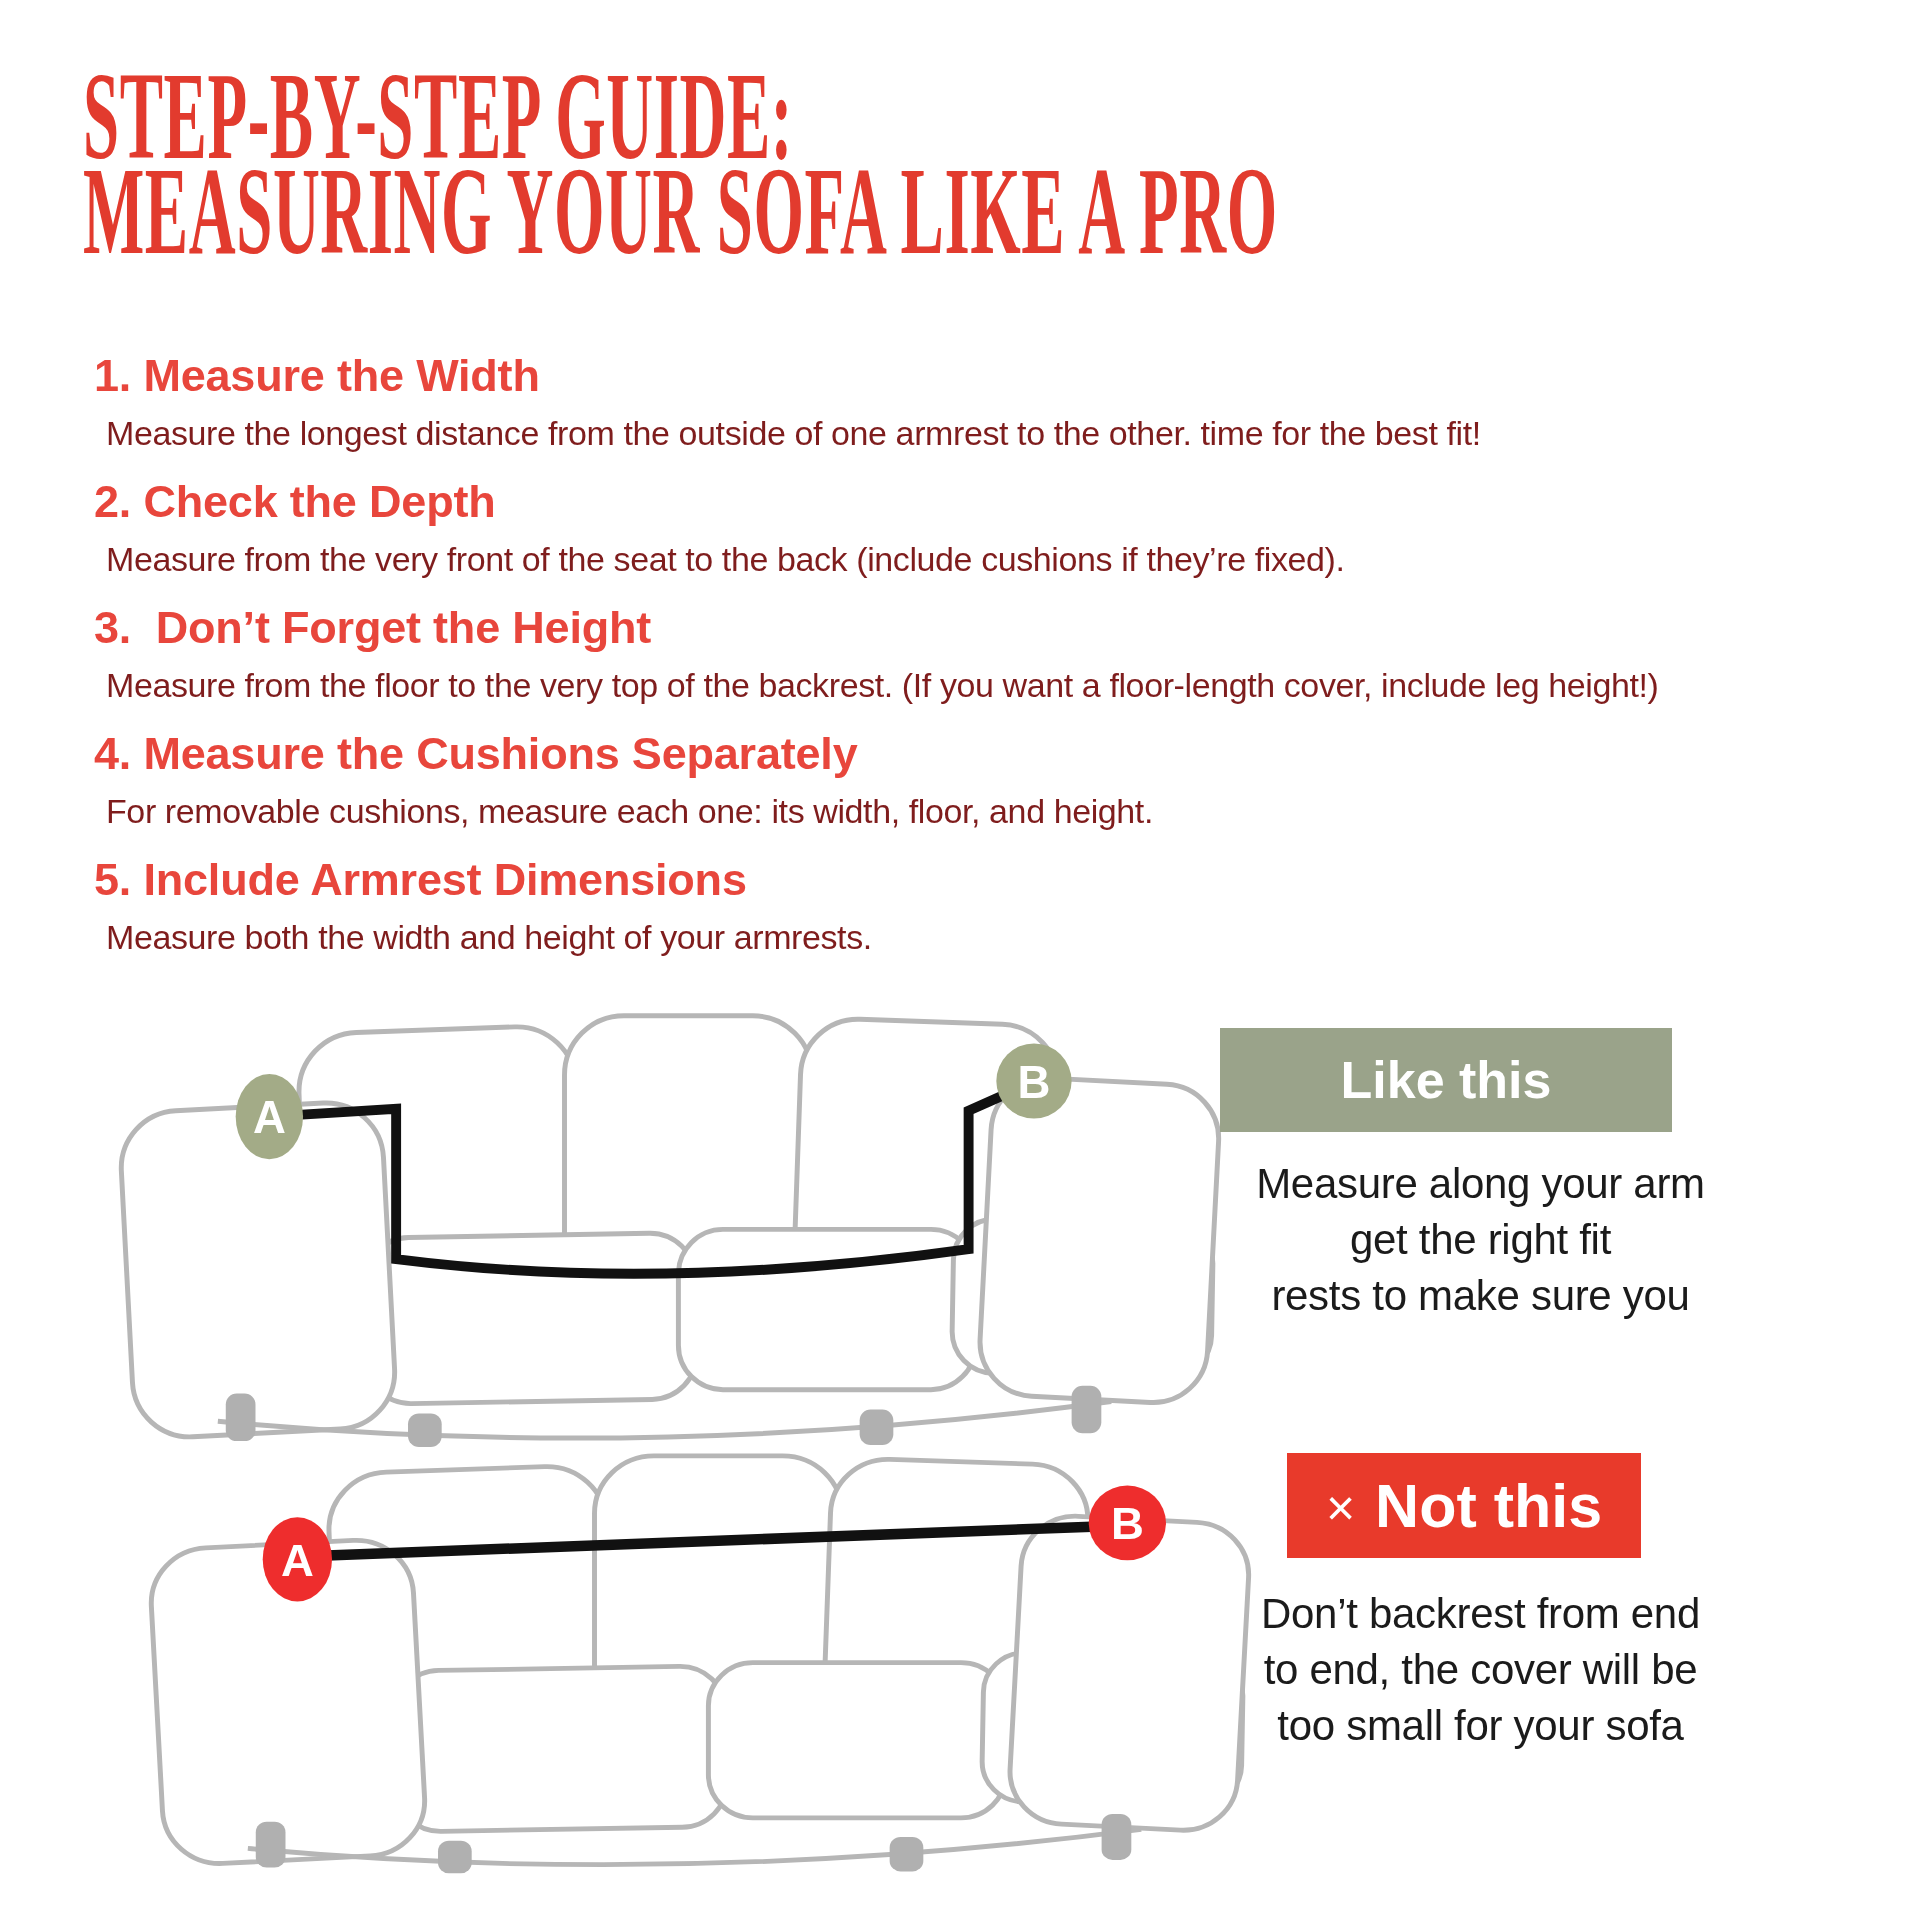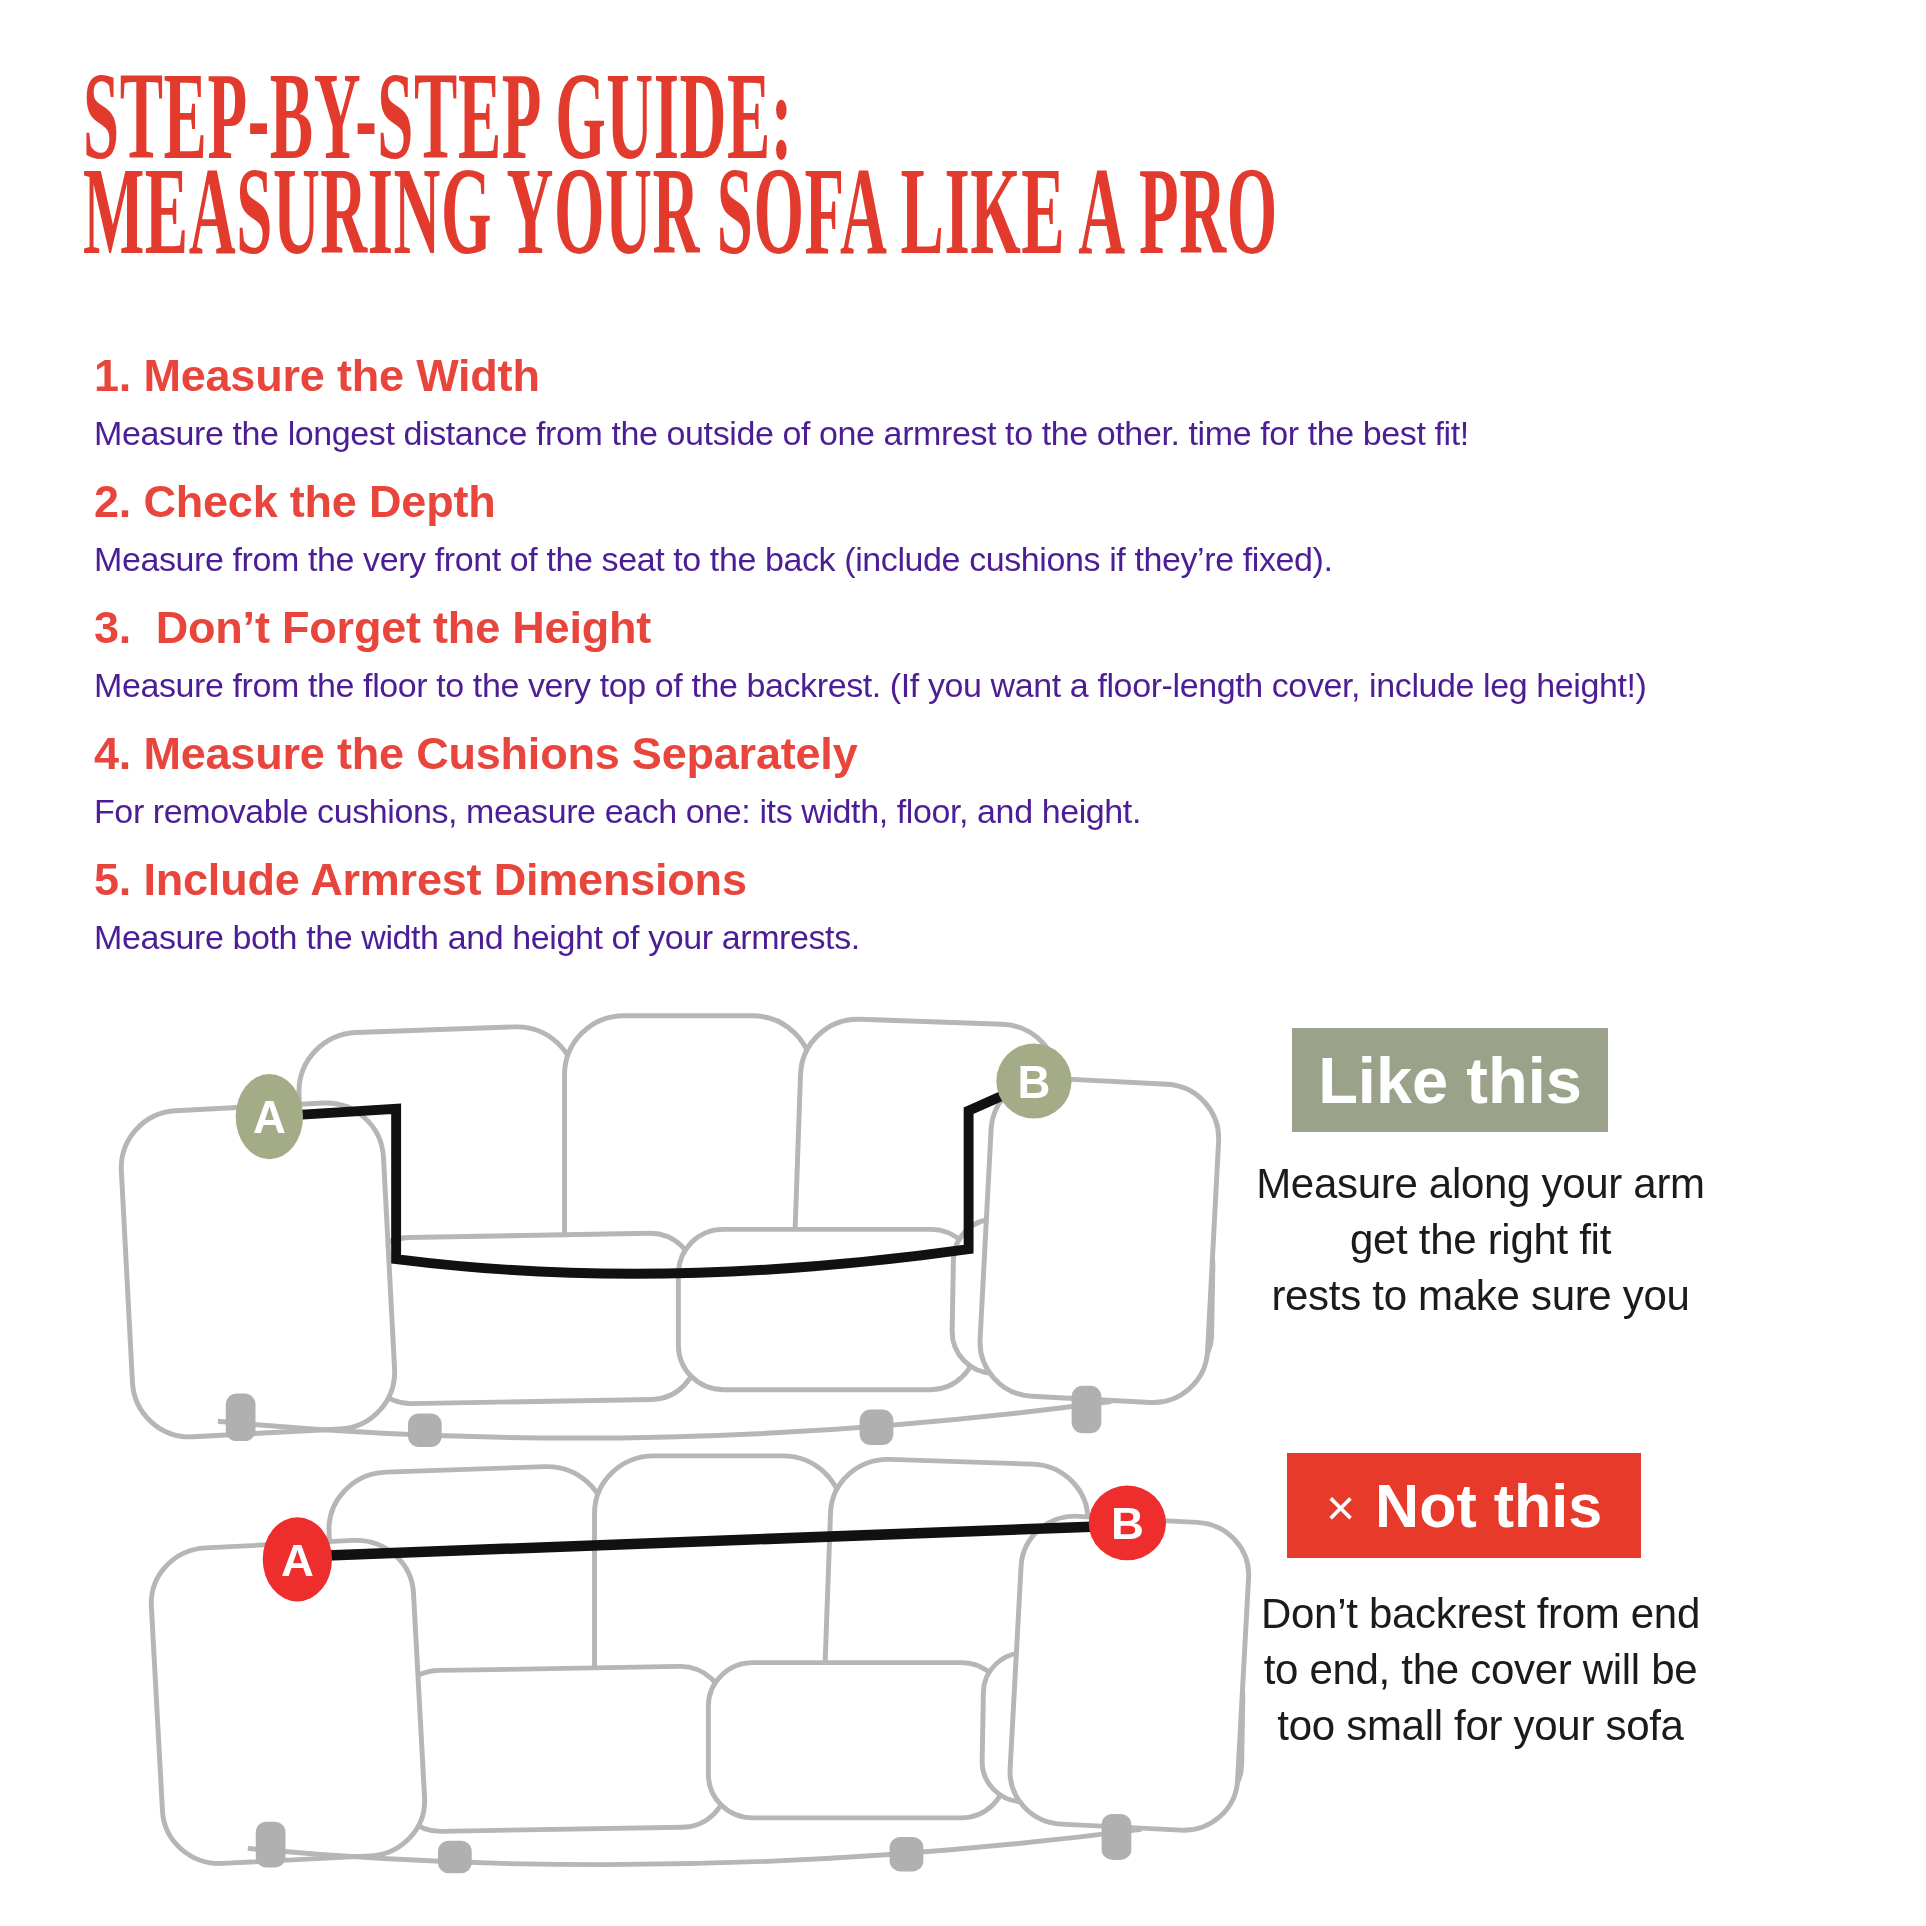--- a/index.html
+++ b/index.html
@@ -17,35 +17,35 @@
     letter-spacing:1px; white-space:nowrap;
   }
 
   
   .steps { position:absolute; left:94px; top:348px; width:1792px; }
   .step-heading {
     color:#e8463c; font-weight:bold; font-size:45px; line-height:55px;
     letter-spacing:-0.2px; margin:0 0 8px 0;
   }
   .step-body {
-    color:#4c1d95; font-size:34px; line-height:45px; letter-spacing:-0.4px;
-    margin:0 0 18px 0;
+    color:#7f1d1d; font-size:34px; line-height:45px; letter-spacing:-0.4px;
+    margin:0 0 18px 12px;
   }
 
   
   .sofa-svg { position:absolute; }
   .sofa-svg.good { left:99px; top:990px; }
   .sofa-svg.bad  { left:129px; top:1431px; }
 
   
   .badge {
     position:absolute; display:flex; align-items:center; justify-content:center;
     color:#ffffff; font-weight:bold;
   }
-  .badge.good { left:1292px; top:1028px; width:316px; height:104px; background:#9aa38a; font-size:65px; }
+  .badge.good { left:1220px; top:1028px; width:452px; height:104px; background:#9aa38a; font-size:52px; }
   .badge.bad  { left:1287px; top:1453px; width:354px; height:105px; background:#e83a2b; font-size:61px; }
   .badge .x-mark { font-weight:400; font-size:50px; margin-right:20px; position:relative; top:2px; }
 
   .caption {
     position:absolute; width:515px; text-align:center;
     color:#1b1b1b; font-size:42px; line-height:56px; letter-spacing:-0.3px;
   }
   .caption.good { left:1223px; top:1156px; }
   .caption.bad  { left:1223px; top:1586px; }
   .caption span { display:block; }

